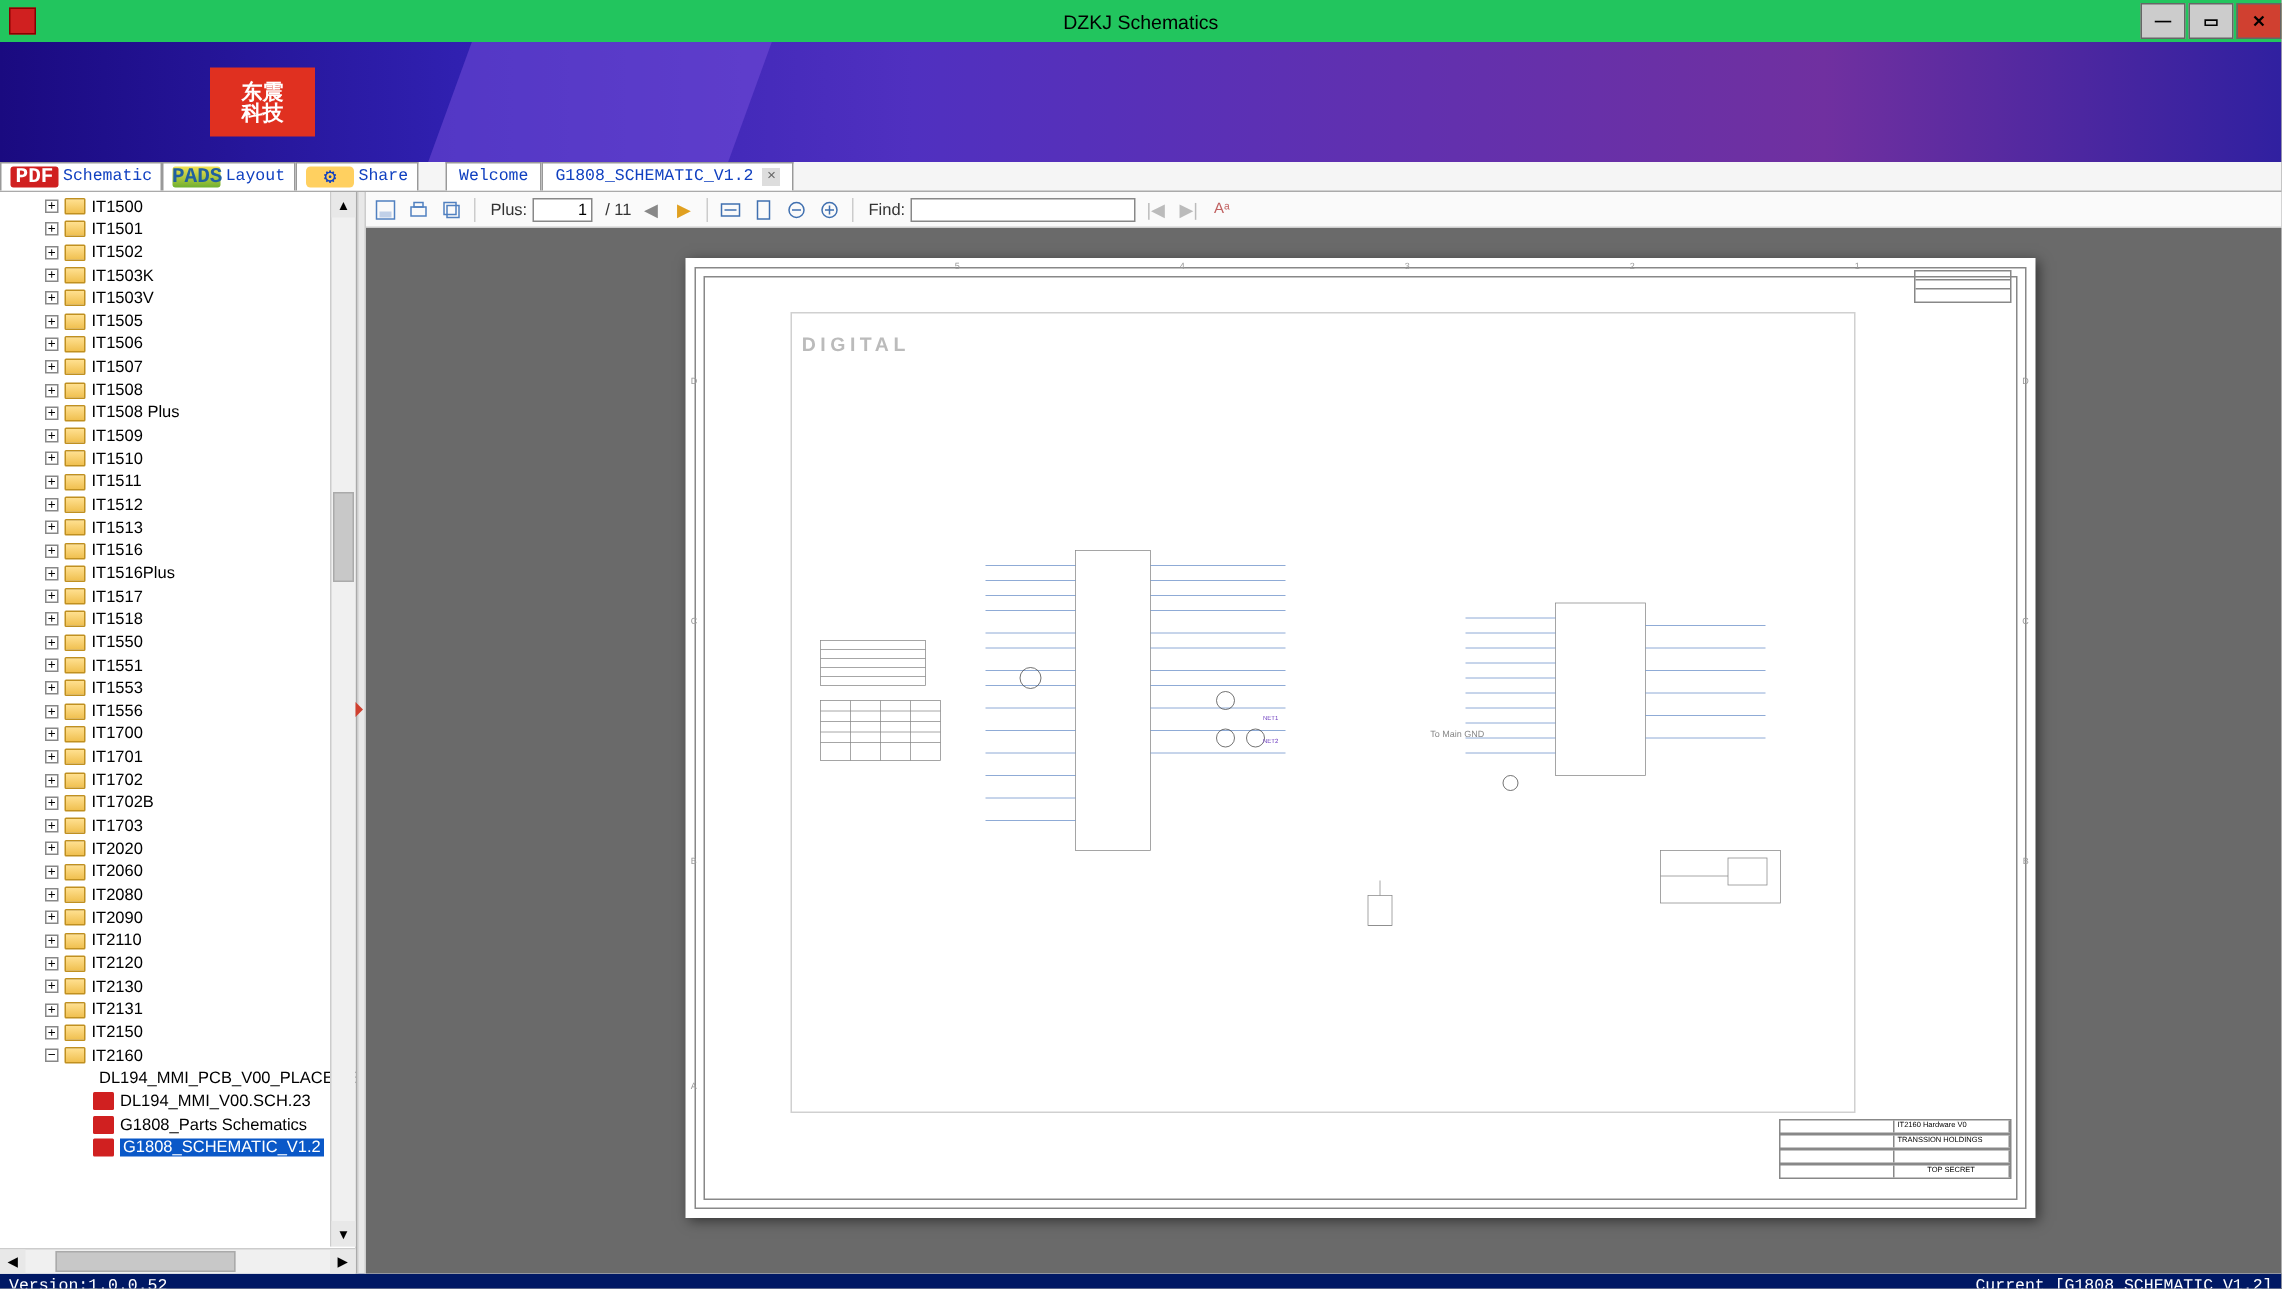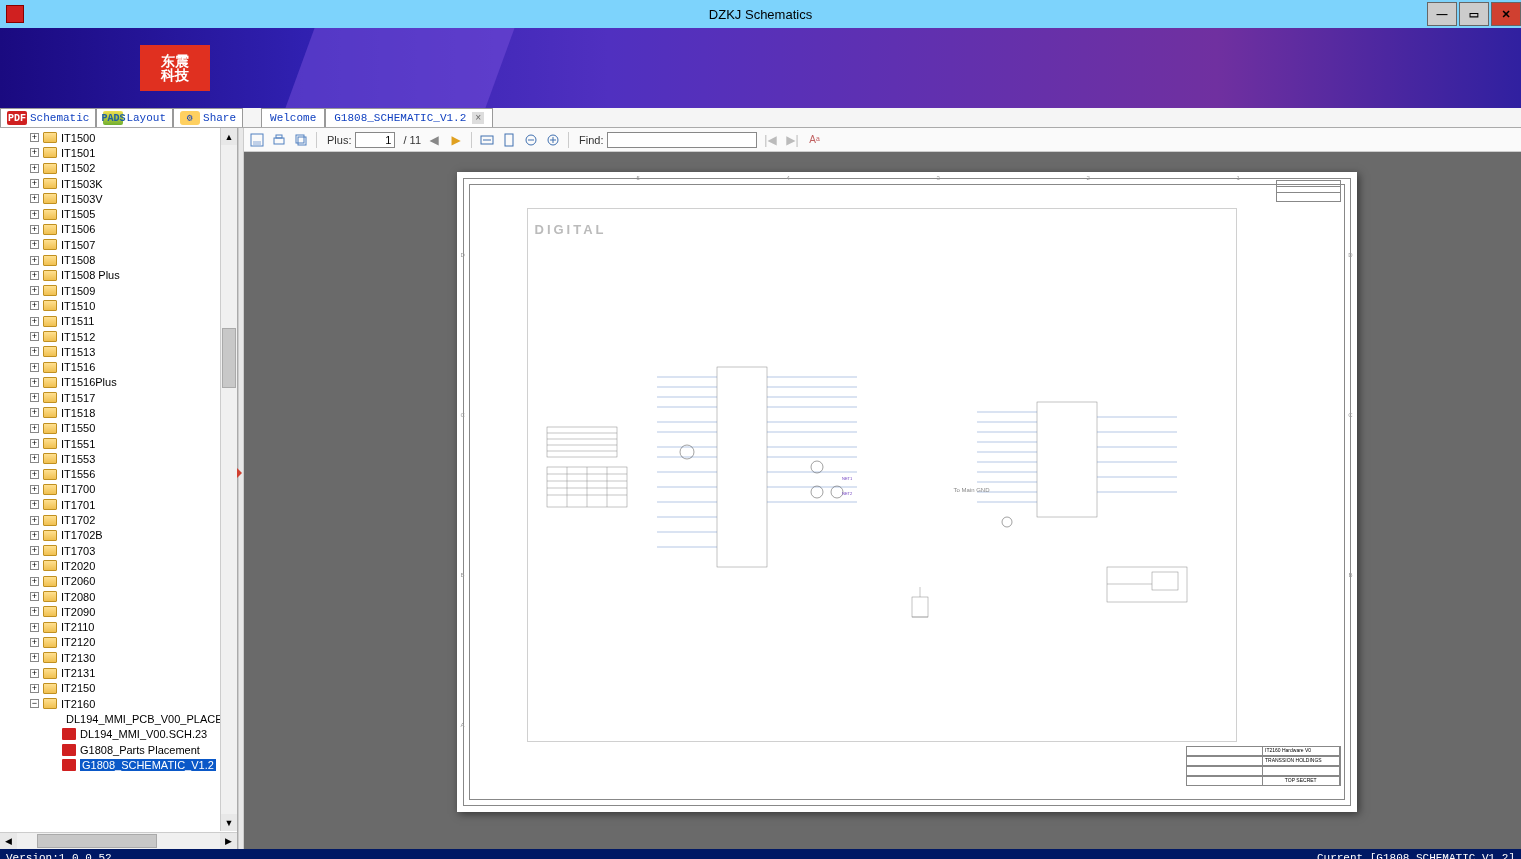--- a/index.html
+++ b/index.html
@@ -1,36 +1,36 @@
 <!DOCTYPE html>
 <html><head>
 <meta charset="utf-8">
 <style>
 * { box-sizing: border-box; margin: 0; padding: 0; }
 body { font-family: "Segoe UI", Tahoma, sans-serif; font-size: 12px; background: #fff; overflow: hidden; width: 1521px; height: 859px; }
 
 
-.titlebar { height: 28px; background: #7dd3fc; display: flex; align-items: center; position: relative; }
+.titlebar { height: 28px; background: #22c55e; display: flex; align-items: center; position: relative; }
 .titlebar .app-icon { width: 18px; height: 18px; background: #d02020; margin-left: 6px; border: 1px solid #800; }
 .titlebar .title { position: absolute; left: 50%; transform: translateX(-50%); color: #000; font-size: 13px; }
 .titlebar .win-controls { margin-left: auto; display: flex; }
 .titlebar .win-btn { width: 30px; height: 24px; display: flex; align-items: center; justify-content: center; border: 1px solid #666; background: #ccc; margin-left: 2px; font-weight: bold; font-size: 11px; }
 .titlebar .win-btn.close { background: #d04030; color: #000; }
 
 
 .banner { height: 80px; background: linear-gradient(90deg, #1a0a80 0%, #3020b0 20%, #5030c0 40%, #6030b0 60%, #7030a0 80%, #3020a0 100%); display: flex; align-items: center; position: relative; overflow: hidden; }
 .banner::before { content: ""; position: absolute; left: 300px; top: -20px; width: 200px; height: 120px; background: rgba(120,80,220,0.5); transform: skewX(-20deg); }
 .banner .logo { width: 70px; height: 46px; background: #e03020; color: #fff; display: flex; align-items: center; justify-content: center; font-size: 14px; margin-left: 140px; font-weight: bold; flex-direction: column; line-height: 1; }
 .banner .brand { color: #fff; font-size: 28px; font-weight: 600; margin-left: 12px; letter-spacing: 1px; }
 .banner .slogan { color: #fff; font-size: 22px; margin-left: auto; margin-right: 110px; }
 
 
 .tabrow { height: 20px; display: flex; border-bottom: 1px solid #aaa; background: #f5f5f5; }
 .sidetab { display: flex; align-items: center; padding: 0 6px; border: 1px solid #999; border-bottom: none; background: #fff; font-size: 11px; color: #1040c0; font-family: "Courier New", monospace; cursor: pointer; }
-.sidetab .icon { width: 20px; height: 14px; margin-right: 3px; display: flex; align-items: center; justify-content: center; font-size: 10px; }
+.sidetab .icon { width: 32px; height: 14px; margin-right: 3px; display: flex; align-items: center; justify-content: center; font-size: 14px; }
 .icon-pdf { background: #d02020; color: #fff; font-weight: bold; border-radius: 2px; }
 .icon-pads { background: linear-gradient(#f0e050,#70b030); color: #2060a0; font-weight: bold; border-radius: 2px; font-size: 7px; }
 .icon-share { background: #ffd060; border-radius: 3px; }
 .doctab { display: flex; align-items: center; padding: 0 8px; border: 1px solid #999; border-bottom: none; background: #fff; font-size: 11px; color: #1040c0; font-family: "Courier New", monospace; cursor: pointer; }
 .doctab.active { background: #fff; }
 .doctab .close-x { margin-left: 6px; width: 12px; height: 12px; background: #ddd; display: flex; align-items: center; justify-content: center; font-size: 10px; color: #666; }
 
 
 .main { display: flex; height: calc(100% - 28px - 72px - 20px - 18px); }
 
@@ -322,21 +322,21 @@
         <div class="tree-node child">
           <span class="pdf-ico"></span>
           <span class="label">DL194_MMI_PCB_V00_PLACEME</span>
         </div>
         <div class="tree-node child">
           <span class="pdf-ico"></span>
           <span class="label">DL194_MMI_V00.SCH.23</span>
         </div>
         <div class="tree-node child">
           <span class="pdf-ico"></span>
-          <span class="label">G1808_Parts Placement</span>
+          <span class="label">G1808_Parts Schematics</span>
         </div>
         <div class="tree-node child selected">
           <span class="pdf-ico"></span>
           <span class="label">G1808_SCHEMATIC_V1.2</span>
         </div>
       </div>
     <div class="tree-scroll-v">
       <div class="arrow up">▲</div>
       <div class="thumb"></div>
       <div class="arrow down">▼</div>

